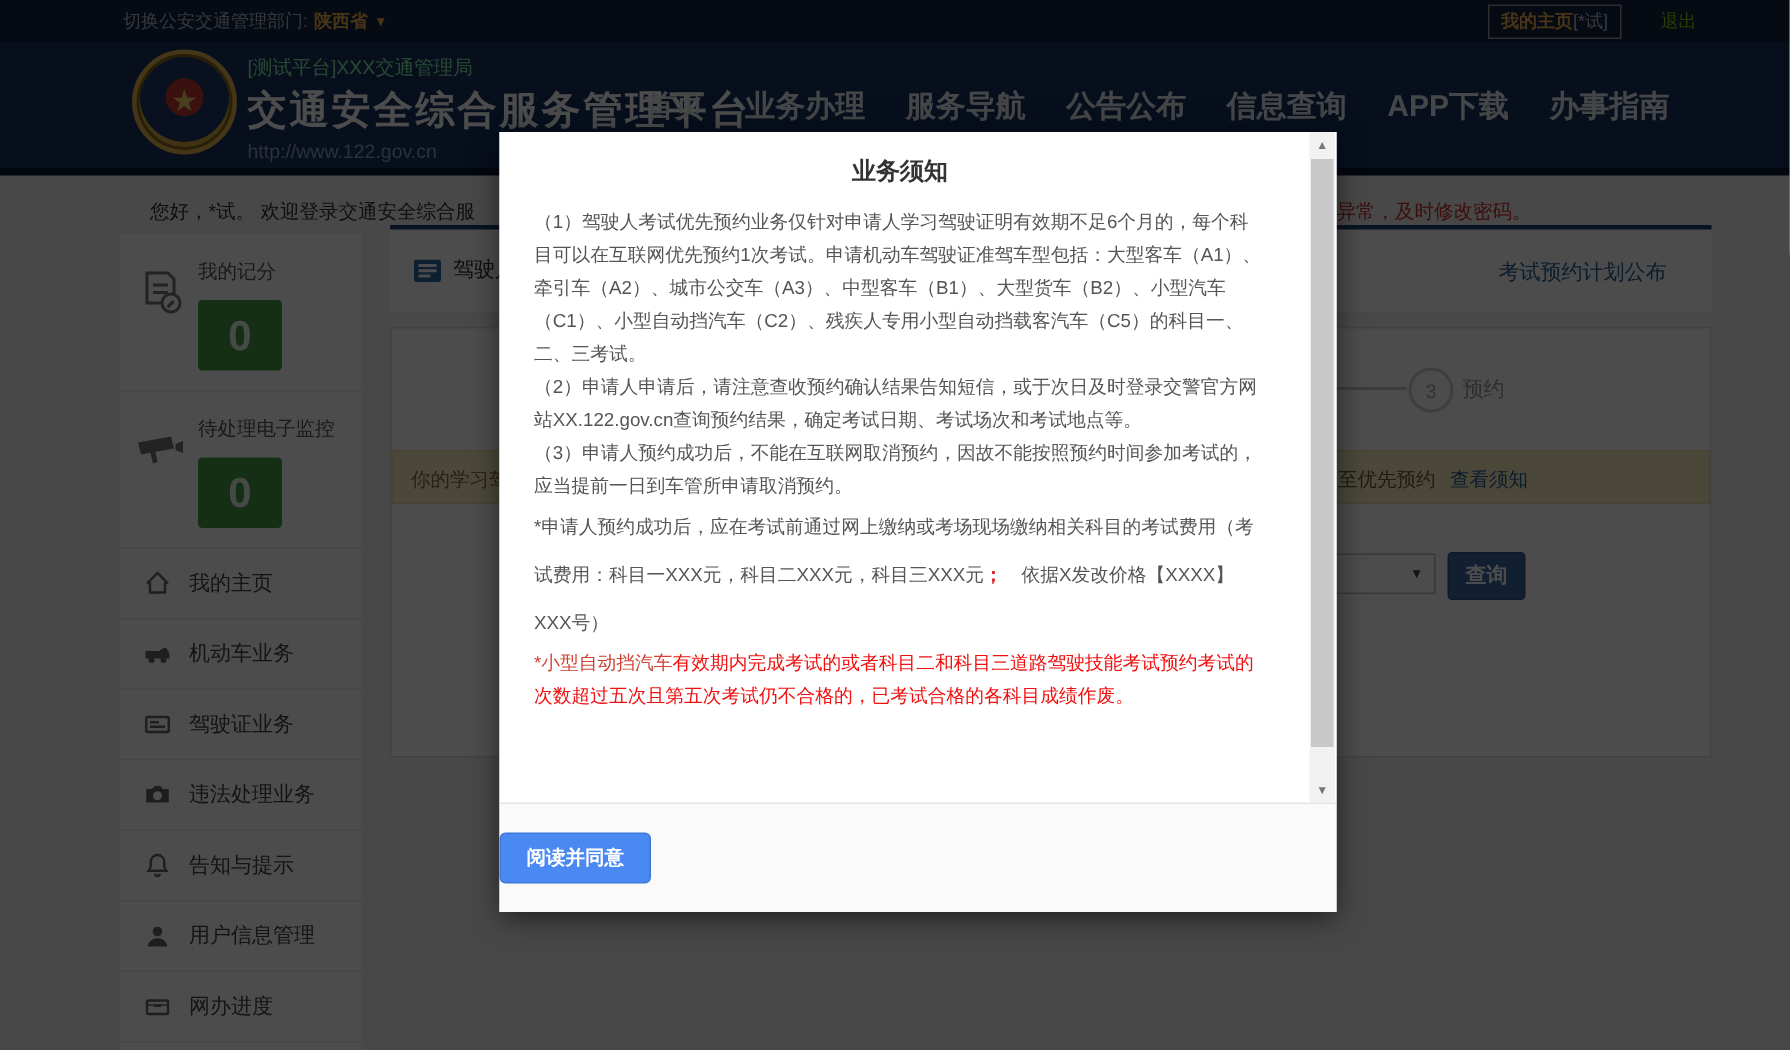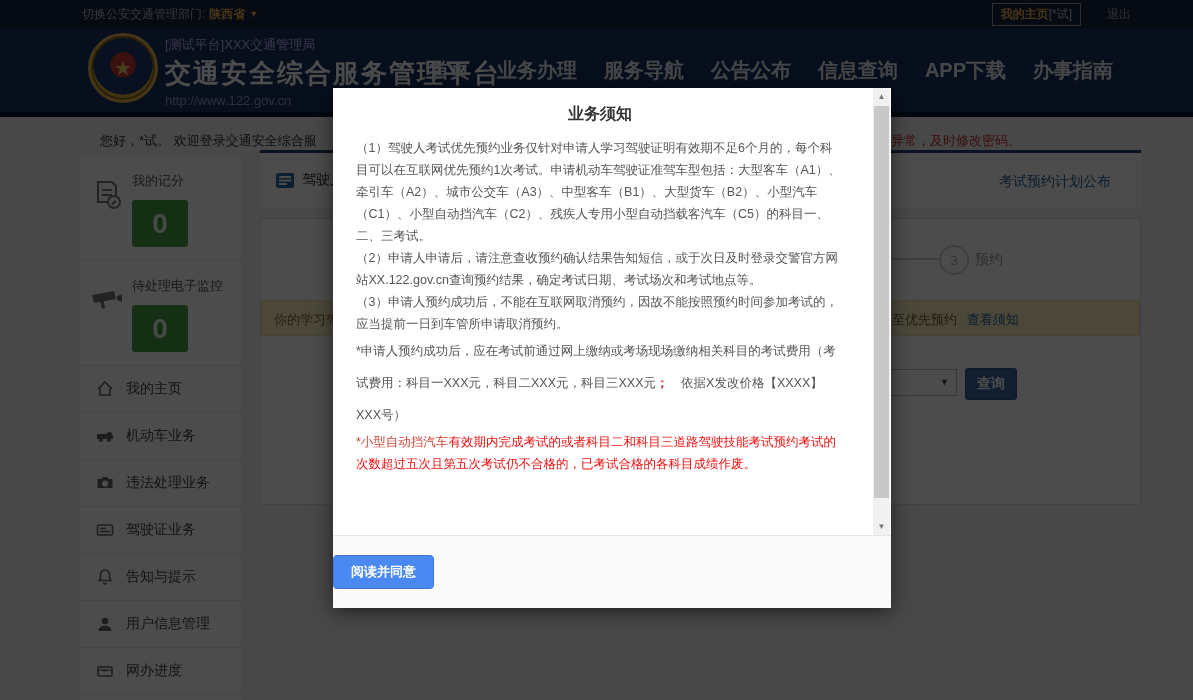--- a/index.html
+++ b/index.html
@@ -8,30 +8,30 @@
   
   .topbar{position:absolute;left:0;top:0;width:100%;height:28px;background:#14243f;
           display:flex;align-items:center;font-size:12px;color:#aeb8cc;}
   .topbar .left{margin-left:82px;display:flex;align-items:center;gap:4px;text-align:right;}
   .province{color:#f0ad4e;font-weight:bold;}
   .caret{color:#f0ad4e;font-size:9px;}
   .topbar .right{margin-left:auto;margin-right:62px;display:flex;align-items:center;gap:26px;}
   .myhome-box{border:1px solid rgba(255,255,255,.55);padding:2px 8px;display:flex;align-items:center;}
   .myhome{color:#f0ad4e;font-weight:bold;}
   .myhome-suffix{color:#b9c2d4;}
-  .logout{color:#a3a3a3;}
+  .logout{color:#84cc16;}
   
   .header{position:absolute;left:0;top:28px;width:100%;height:84px;background:#1a3263;}
   .header-strip{position:absolute;left:0;top:112px;width:100%;height:5px;background:#0c1a33;}
   .badge{position:absolute;left:88px;top:5px;width:64px;height:64px;border-radius:50%;
          background:radial-gradient(circle at 50% 45%, #c43b2f 0 26%, #20386b 27% 62%, #d8ab3f 63% 100%);
          border:3px solid #e3b54a;box-shadow:0 0 0 2px #8a6a1f inset;display:flex;align-items:center;justify-content:center;}
   .badge .star{color:#f2cf6b;font-size:20px;line-height:1;}
   .title-block{position:absolute;left:165px;top:8px;}
-  .subtitle{font-size:13px;color:#c4b5fd;}
+  .subtitle{font-size:13px;color:#86efac;}
   .site-title{font-size:26px;font-weight:bold;color:#ffffff;letter-spacing:2px;margin-top:2px;}
   .site-url{font-size:13px;color:#8fa3c6;margin-top:2px;}
   .nav{position:absolute;right:80px;top:0;height:84px;display:flex;align-items:center;gap:27px;}
   .nav-item{font-size:20px;font-weight:bold;color:#e8ebf2;white-space:nowrap;}
   
   .welcome{position:absolute;left:100px;top:132px;font-size:13px;color:#333;}
   .welcome-red{position:absolute;left:891px;top:132px;font-size:13px;color:#c9302c;}
   
   .sidebar{position:absolute;left:80px;top:156px;width:161px;height:544px;background:#ffffff;}
   .stat{position:relative;height:104px;border-bottom:1px solid #e8e8e8;}
@@ -173,35 +173,35 @@
           <svg width="18" height="18" viewBox="0 0 18 18" fill="#666">
             <path d="M1 12 V7 h9 l3 -2 h2 l2 4 v3 z"></path>
               <circle cx="5" cy="13" r="2"></circle>
               <circle cx="13" cy="13" r="2"></circle>
           </svg>
         </span>
         <span class="m-label">机动车业务</span>
       </div>
       <div class="menu-item">
         <span class="m-icon">
+          <svg width="18" height="18" viewBox="0 0 18 18" fill="none" stroke="#666" stroke-width="1.6">
+            <rect x="1.5" y="4" width="15" height="10" rx="1"></rect>
+              <path d="M4 7.5 h6 M4 10.5 h10"></path>
+          </svg>
+        </span>
+        <span class="m-label">驾驶证业务</span>
+      </div>
+      <div class="menu-item">
+        <span class="m-icon">
           <svg width="18" height="18" viewBox="0 0 18 18" fill="#666">
             <path d="M1.5 5 h4 l1.5 -2 h4 l1.5 2 h4 v9 h-15 z"></path>
               <circle cx="9" cy="9.5" r="3" fill="#fff"></circle>
           </svg>
         </span>
         <span class="m-label">违法处理业务</span>
-      </div>
-      <div class="menu-item">
-        <span class="m-icon">
-          <svg width="18" height="18" viewBox="0 0 18 18" fill="none" stroke="#666" stroke-width="1.6">
-            <rect x="1.5" y="4" width="15" height="10" rx="1"></rect>
-              <path d="M4 7.5 h6 M4 10.5 h10"></path>
-          </svg>
-        </span>
-        <span class="m-label">驾驶证业务</span>
       </div>
       <div class="menu-item">
         <span class="m-icon">
           <svg width="18" height="18" viewBox="0 0 18 18" fill="none" stroke="#666" stroke-width="1.6">
             <path d="M9 2 a4.5 4.5 0 0 1 4.5 4.5 v3.5 l1.5 2.5 h-12 l1.5 -2.5 v-3.5 a4.5 4.5 0 0 1 4.5 -4.5 z"></path>
             <path d="M7.5 14.5 a1.5 1.5 0 0 0 3 0"></path>
           </svg>
         </span>
         <span class="m-label">告知与提示</span>
       </div>

